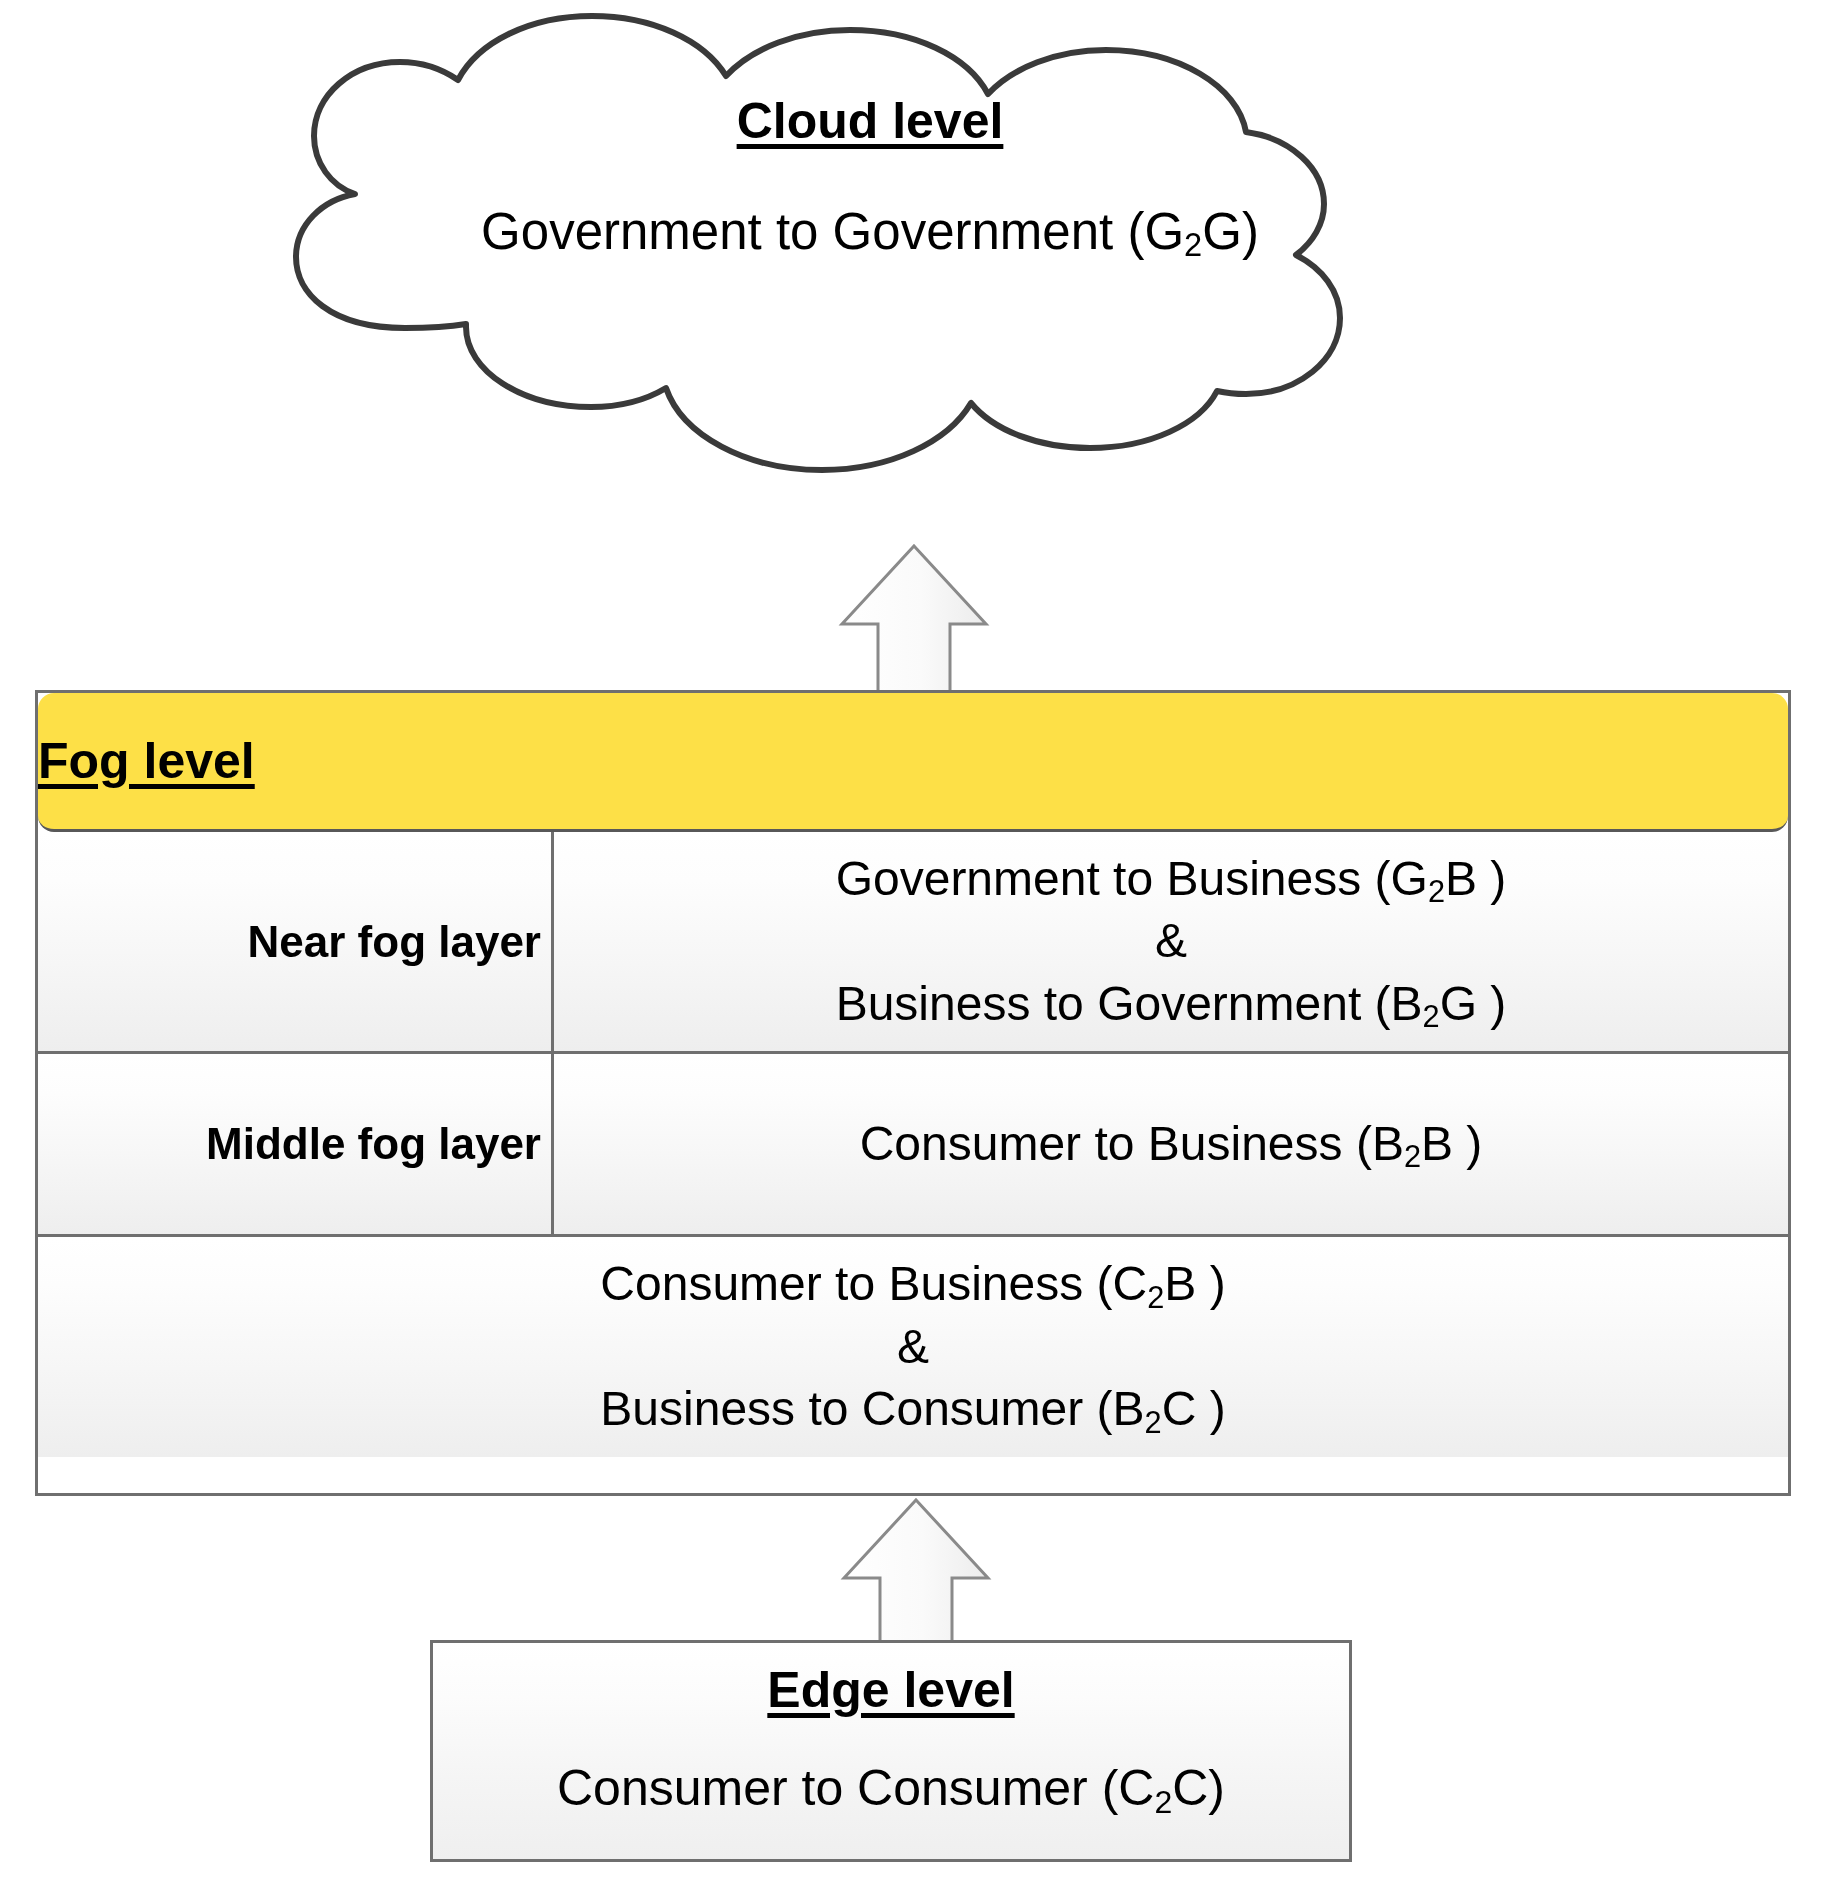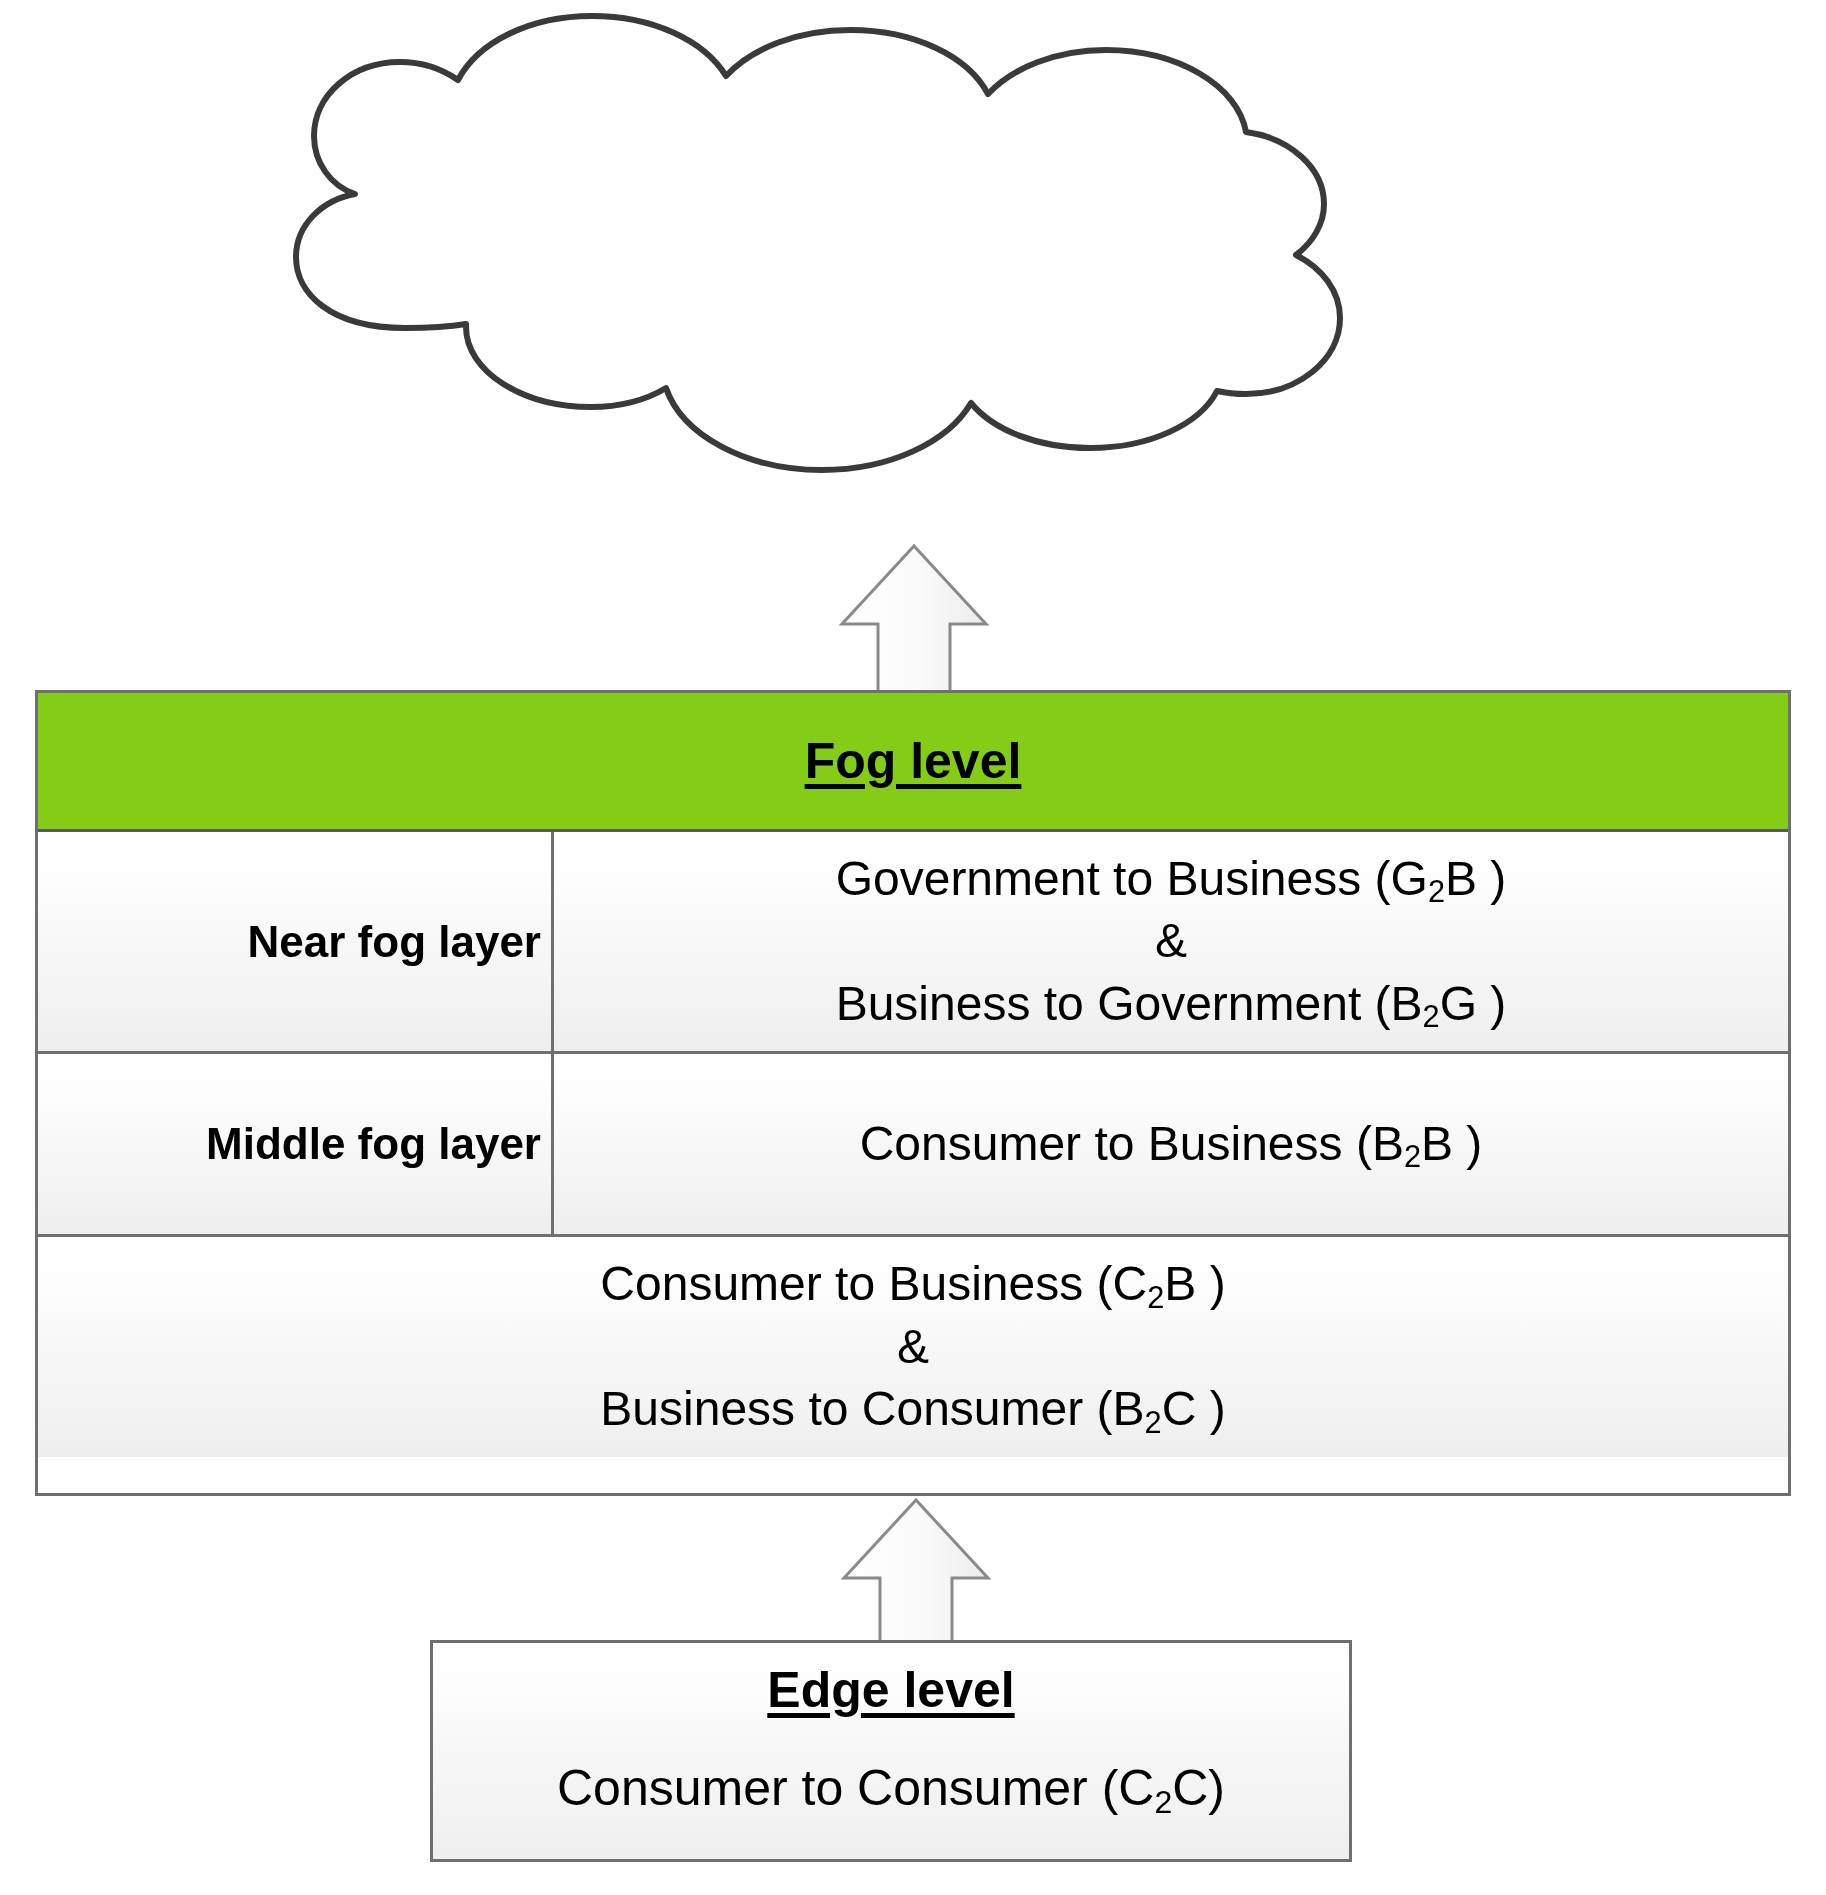--- a/index.html
+++ b/index.html
@@ -35,22 +35,22 @@
   
   #fog-table{
     position:absolute;left:35px;top:690px;width:1756px;height:806px;
     border:3px solid #6f6f6f;
     box-sizing:border-box;
     background:#ffffff;
   }
   .fog-header{
     height:139px;box-sizing:border-box;
     border-bottom:3px solid #585858;
-    background:#84cc16;
-    display:flex;align-items:center;justify-content:center;
+    background:#fde047;
+    display:flex;align-items:center;border-radius:16px;
   }
   .fog-header-title{
     font-size:50px;font-weight:bold;
     text-decoration:underline;text-underline-offset:6px;
   }
   .fog-row{
     display:flex;box-sizing:border-box;
     border-bottom:3px solid #6f6f6f;
     background:linear-gradient(to bottom,#ffffff 0%,#fdfdfd 22%,#f6f6f6 60%,#eeeeee 100%);
   }
@@ -117,20 +117,24 @@
              C 1000 414, 950 438, 890 438
              C 838 438, 793 420, 771 393
              C 748 432, 690 460, 622 460
              C 546 460, 482 425, 466 378
              C 446 390, 420 397, 391 397
              C 322 397, 266 361, 266 317
              C 266 316, 266 315, 266 314
              C 248 317, 227 318, 205 318 Z" fill="#ffffff" stroke="#3a3a3a" stroke-width="6" stroke-linejoin="round"></path>
   </svg>
 
+  <div id="cloud-text-wrap">
+    <div class="cloud-title">Cloud level</div>
+    <div class="cloud-sub"><span>Government to Government (G</span><sub>2</sub><span>G)</span></div>
+  </div>
 
   <svg class="arrow-up" id="arrow-cloud" viewBox="0 0 156 250" xmlns="http://www.w3.org/2000/svg" aria-hidden="true">
     <defs>
       <linearGradient id="agrad1" x1="0" y1="0" x2="1" y2="0">
         <stop offset="0%" stop-color="#ffffff"></stop>
         <stop offset="55%" stop-color="#fafafa"></stop>
         <stop offset="100%" stop-color="#ececec"></stop>
       </linearGradient>
     </defs>
     <path d="M 78 100 L 150 178 L 114 178 L 114 250 L 42 250 L 42 178 L 6 178 Z" fill="url(#agrad1)" stroke="#8a8a8a" stroke-width="3" stroke-linejoin="miter"></path>

